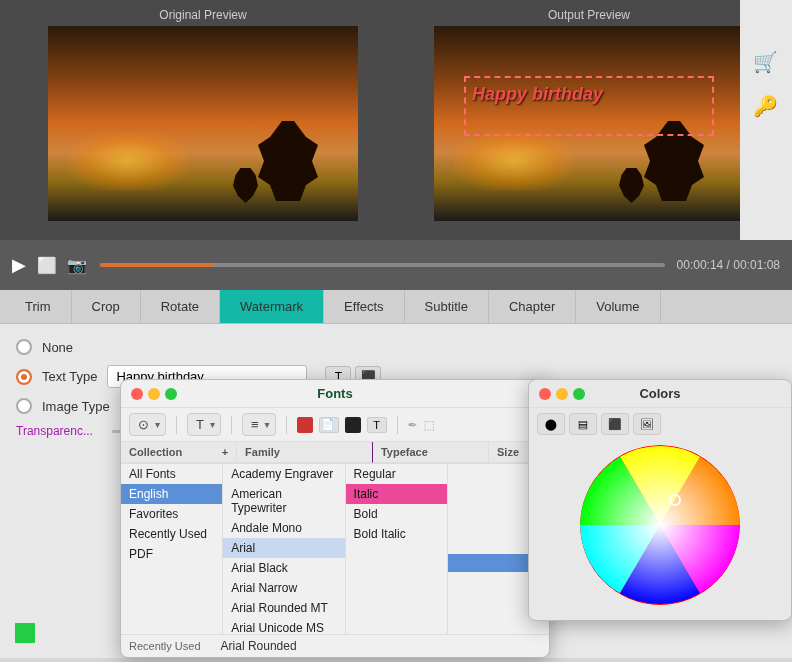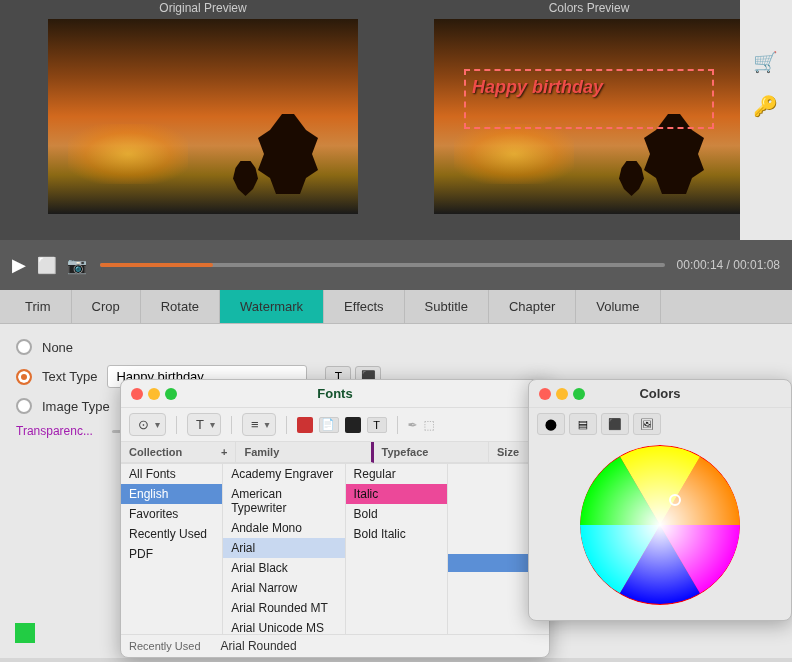--- a/index.html
+++ b/index.html
@@ -11,21 +11,21 @@
       font-size: 13px;
       overflow: hidden;
       position: relative;
     }
 
     
     .video-area {
       background: #4a4a4a;
       display: flex;
       gap: 0;
-      padding: 1px 10px 0 10px;
+      padding: 8px 10px 0 10px;
       height: 240px;
       position: relative;
     }
     .video-panel {
       flex: 1;
       display: flex;
       flex-direction: column;
       align-items: center;
     }
     .video-label {
@@ -469,21 +469,21 @@
     <div class="video-label">Original Preview</div>
     <div class="video-frame">
       <div class="video-bg">
         <div class="sun-glow"></div>
         <div class="lion-silhouette"></div>
         <div class="lion-small"></div>
       </div>
     </div>
   </div>
   <div class="video-panel">
-    <div class="video-label">Colors  Preview</div>
+    <div class="video-label">Output  Preview</div>
     <div class="video-frame-output">
       <div class="video-bg">
         <div class="sun-glow"></div>
         <div class="lion-silhouette"></div>
         <div class="lion-small"></div>
         <div class="dashed-box"></div>
         <div class="subtitle-text">Happy birthday</div>
       </div>
     </div>
   </div>
@@ -578,21 +578,21 @@
       <span style="color:#aaa;font-size:12px;cursor:pointer;">⬚</span>
       <div style="flex:1;"></div>
       <span style="color:#aaa;font-size:14px;cursor:pointer;font-weight:bold;">»</span>
     </div>
 
     <div style="display:flex;border-bottom:1px solid #ddd;">
       <div class="fonts-col-header" style="flex:1;border-right:1px solid #ddd;">
         <span>Collection</span>
         <span style="cursor:pointer;">+</span>
       </div>
-      <div class="fonts-col-header" style="flex:1.2;border-right:3px solid #701a75;">
+      <div class="fonts-col-header" style="flex:1.2;border-right:1px solid #701a75;">
         <span>Family</span>
       </div>
       <div class="fonts-col-header" style="flex:1;border-right:1px solid #ddd;">
         <span>Typeface</span>
       </div>
       <div class="fonts-col-header size-col">
         <span>Size</span>
       </div>
     </div>
 

